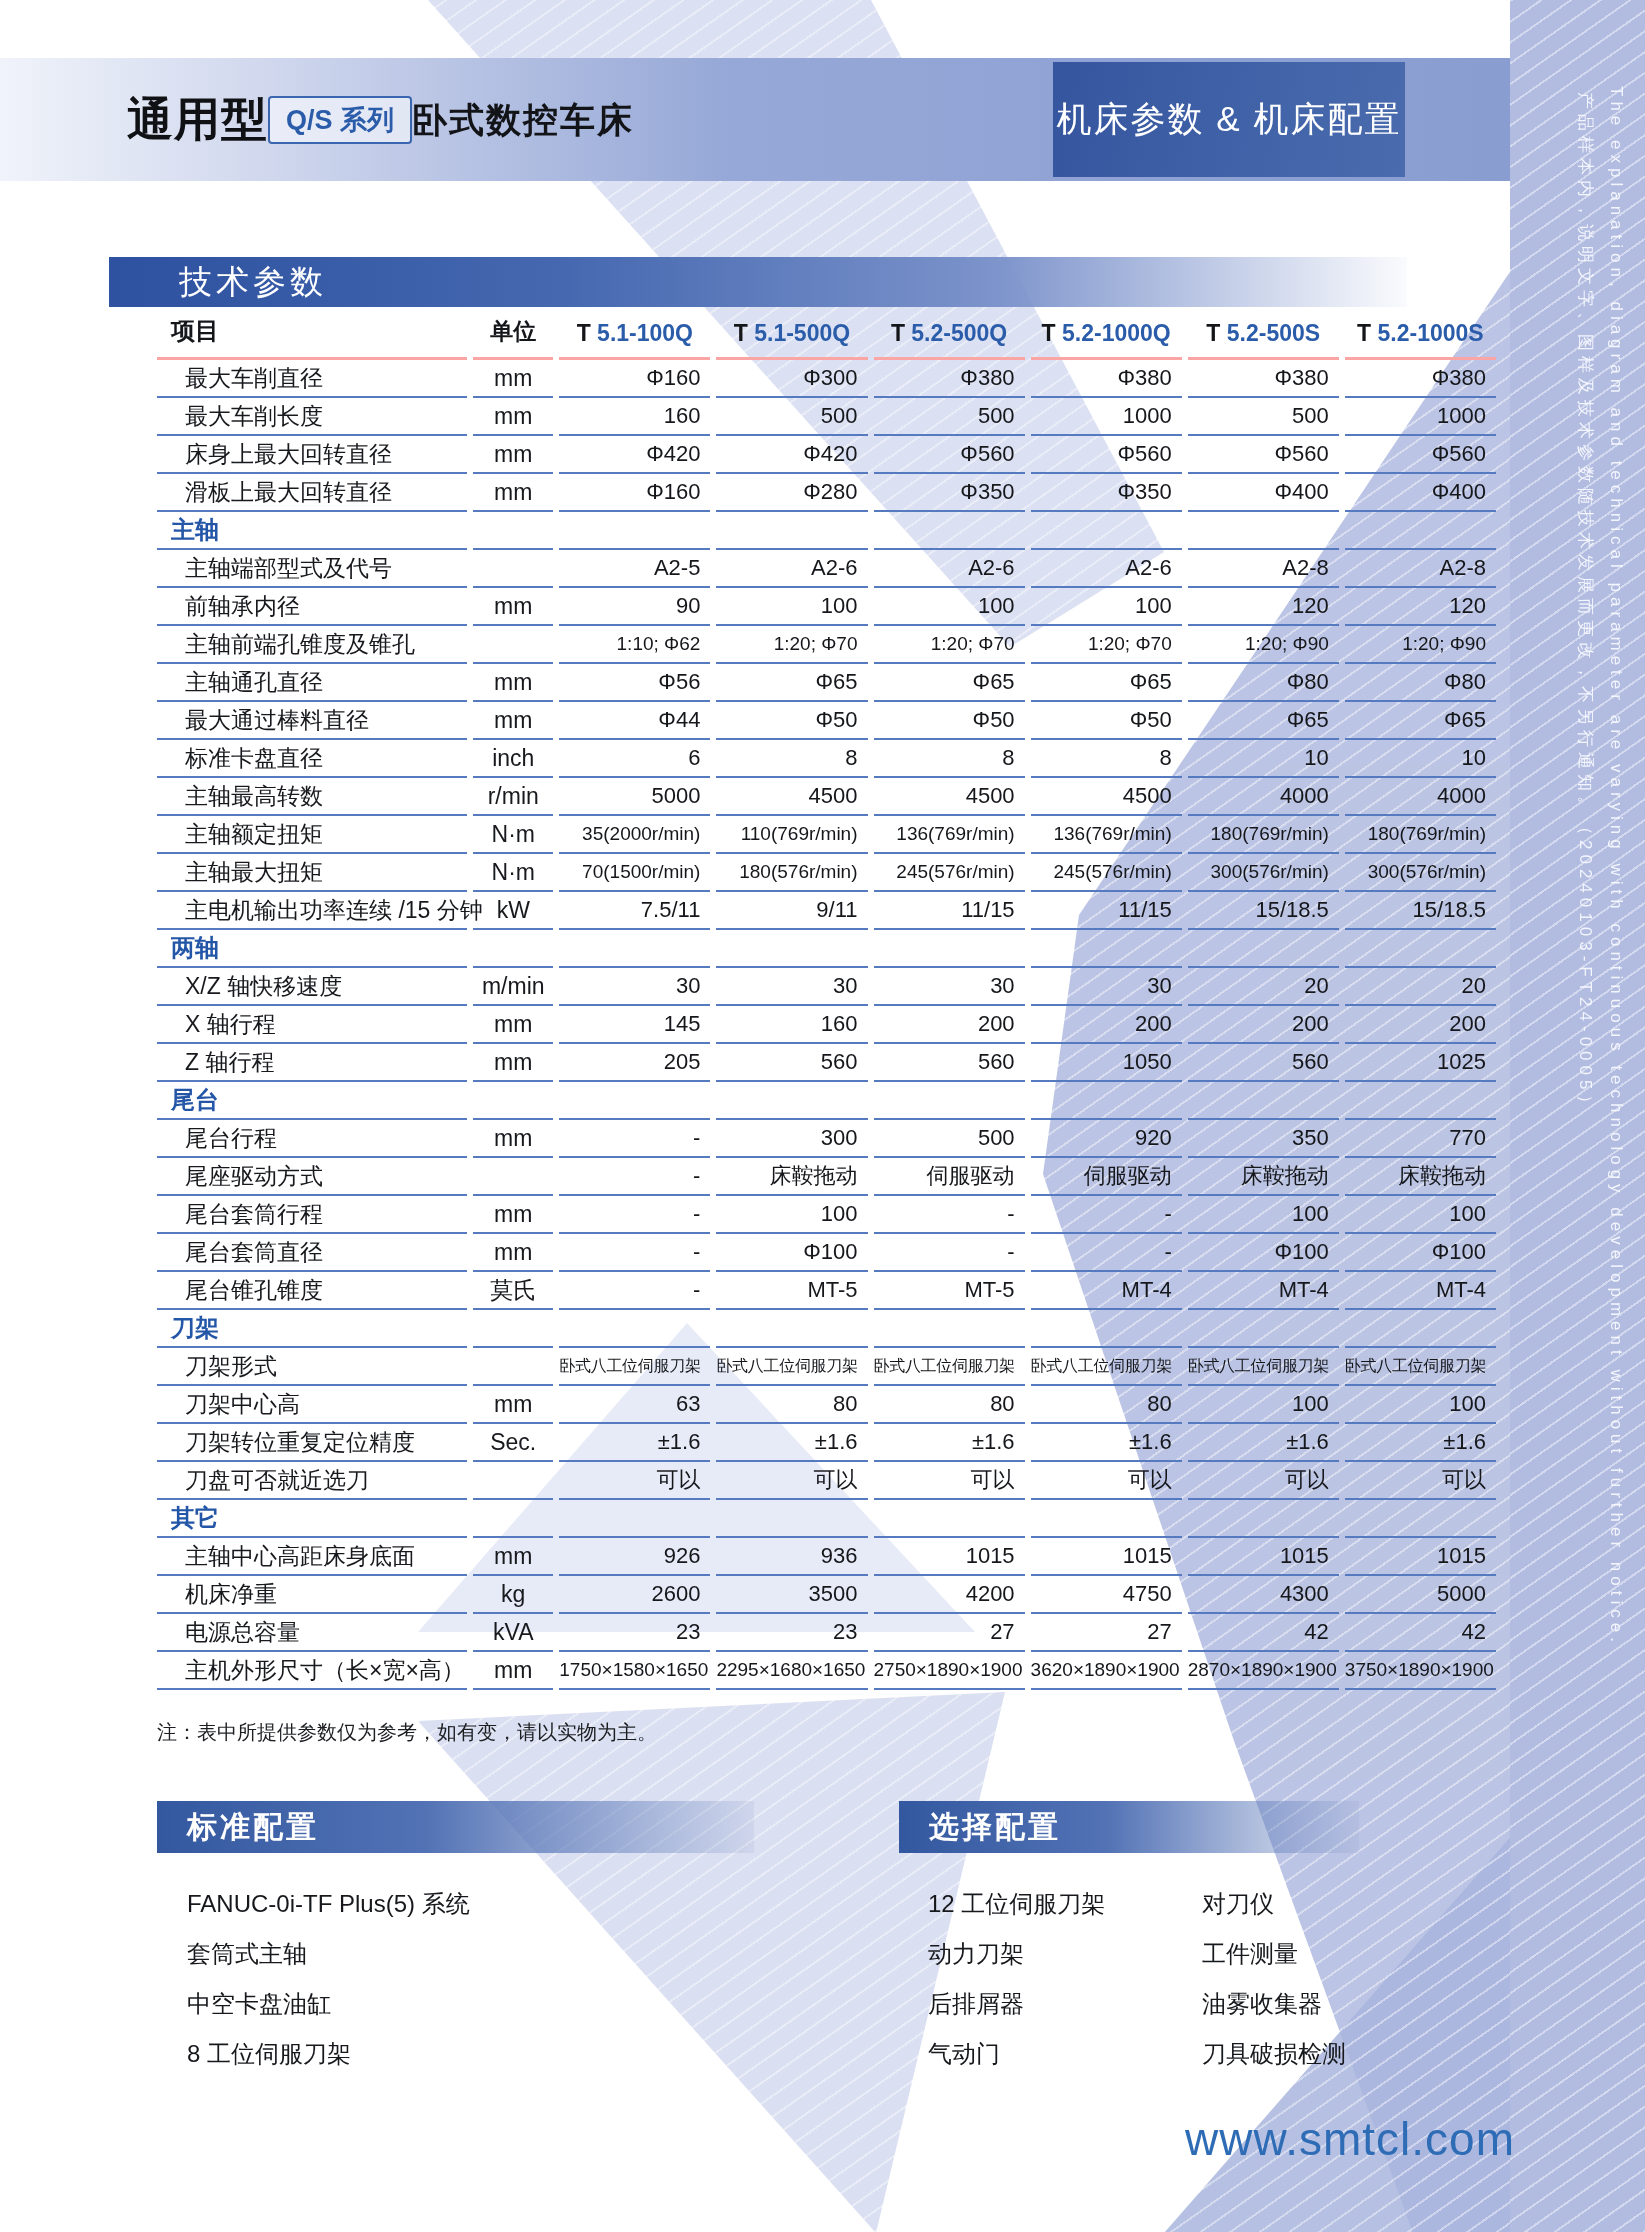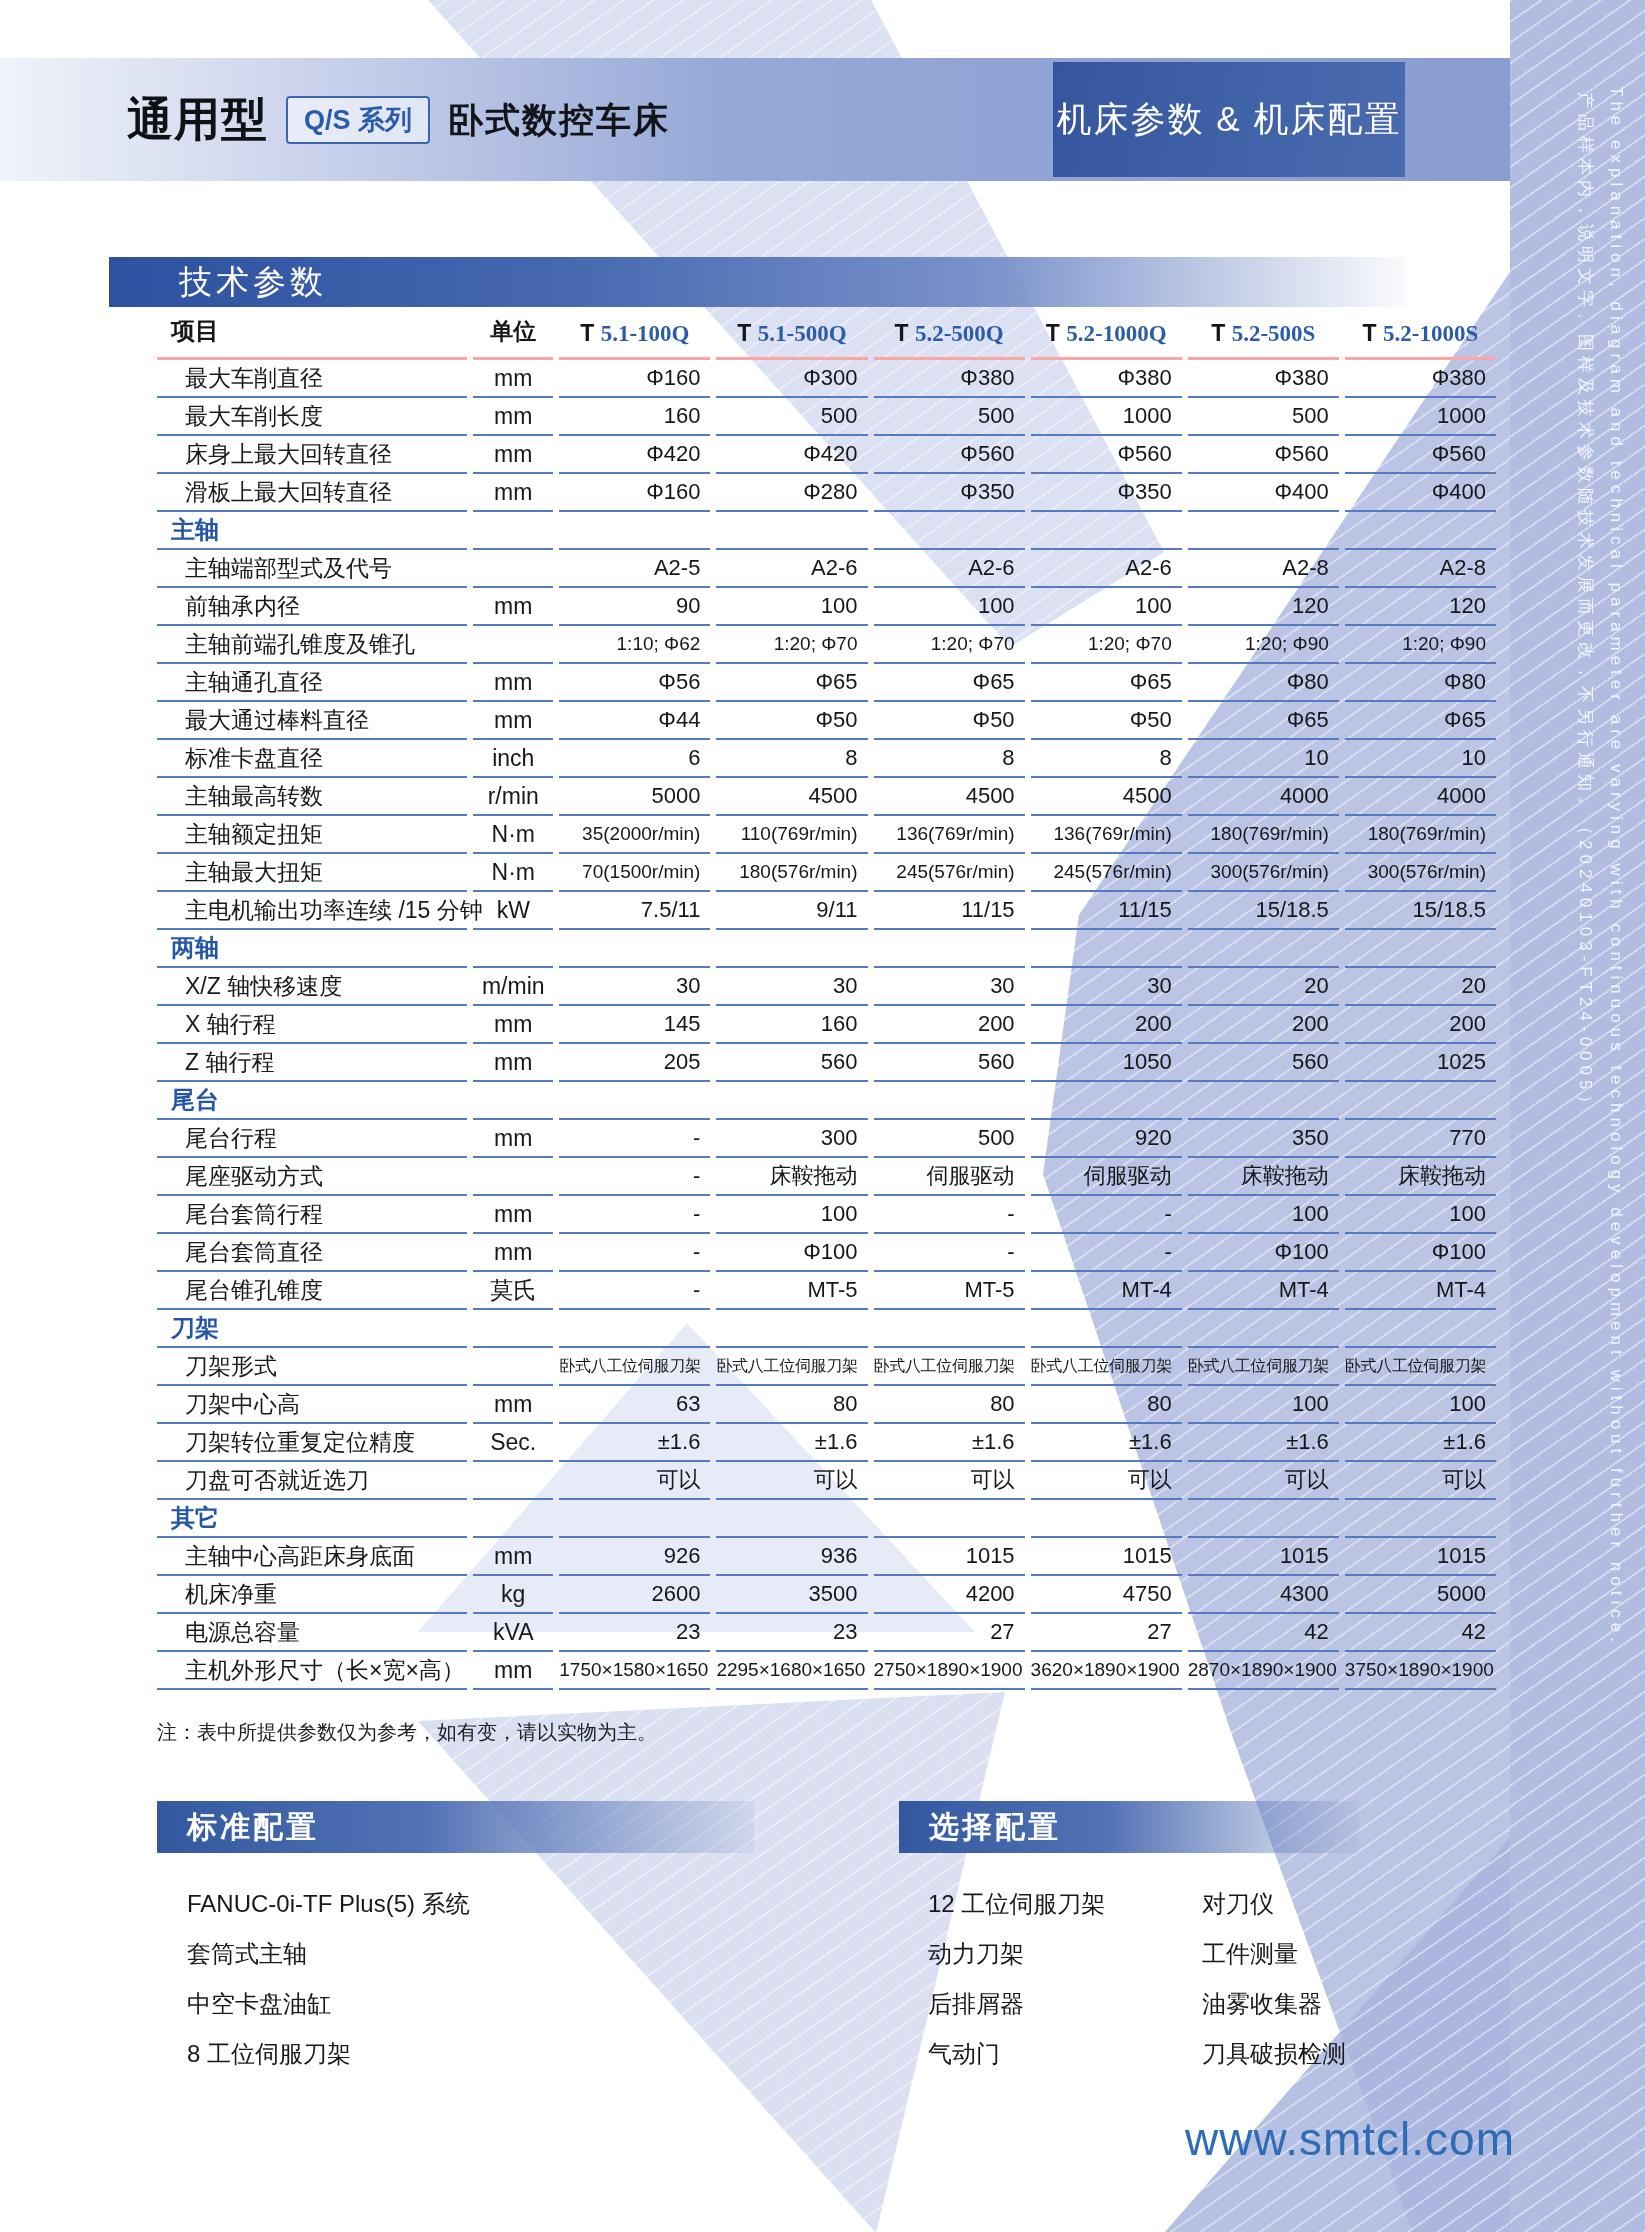--- a/index.html
+++ b/index.html
@@ -26,21 +26,21 @@
   .sh-bottomv { background-color:#b6c0e3; opacity:.5;
     clip-path: polygon(418px 1721px, 1005px 1692px, 876px 2233px); }
   .sh-bottomright { background-color:#a9b5dd; opacity:.85;
     clip-path: polygon(1164px 2233px, 1646px 1682px, 1646px 2233px); }
   .sh-midlight { background-color:#e4e9f6; opacity:.9;
     clip-path: polygon(418px 1632px, 687px 1323px, 975px 1632px); }
   
   .header-band { position:absolute; left:0; top:58px; width:1510px; height:123px; z-index:1;
     background: linear-gradient(90deg,#f0f3fa 0%, #ccd4ec 20%, #96a8d7 48%, #8a9dd1 100%); }
   .title-row { position:absolute; left:127px; top:88px; height:64px; z-index:2;
-    display:flex; align-items:center; gap:18px; }
+    display:flex; align-items:center; }
   .title-bold { font-size:46px; font-weight:bold; color:#101114; letter-spacing:1px; }
   .series-badge { display:inline-block; padding:4px 16px; border:2px solid #3a66b0;
     border-radius:4px; color:#2a5caa; font-size:27px; font-weight:600;
     background:rgba(255,255,255,.55); }
   .title-rest { font-size:35px; font-weight:600; color:#131418; letter-spacing:2px; }
   .banner-box { position:absolute; left:1053px; top:62px; width:352px; height:115px; z-index:2;
     background:linear-gradient(100deg,#35569f,#4a6cae);
     display:flex; align-items:center; justify-content:center;
     color:#ffffff; font-size:35px; font-weight:500; letter-spacing:2px; }
   
@@ -56,21 +56,21 @@
     line-height:50px; padding-left:70px; }
   
   .spec-table { position:absolute; left:151px; top:310px; z-index:2; }
   table { border-collapse:separate; border-spacing:6px 0; table-layout:fixed; width:1351px; }
   thead th { height:50px; vertical-align:bottom; padding-bottom:10px;
     border-bottom:3px solid #fca5a5; font-size:24px; color:#14161a; white-space:nowrap; }
   th.item { text-align:left; padding-left:14px; }
   th.unith { text-align:center; font-size:23px; }
   th.model { text-align:center; font-size:23px; }
   .mt { color:#14161a; font-weight:bold; }
-  .mn { color:#2a5caa; font-weight:bold;font-family:Liberation Serif, serif; }
+  .mn { color:#2a5caa; font-weight:bold; }
   tbody td { height:38px; border-bottom:2px solid #567abf; white-space:nowrap;
     vertical-align:middle; }
   td.label { font-size:23px; padding-left:28px; overflow:visible; }
   tr.sec td.label { padding-left:14px; color:#2456a8; font-weight:bold; font-size:24px; }
   td.unit { text-align:center; font-size:23px; }
   td.val { text-align:right; padding-right:10px; font-size:22px; color:#15171b; }
   td.val.s { font-size:19px; }
   td.val.xs { font-size:16px; letter-spacing:-0.3px; }
   
   .footnote { position:absolute; left:157px; top:1719px; z-index:2; font-size:20px; color:#1c1e22; }

